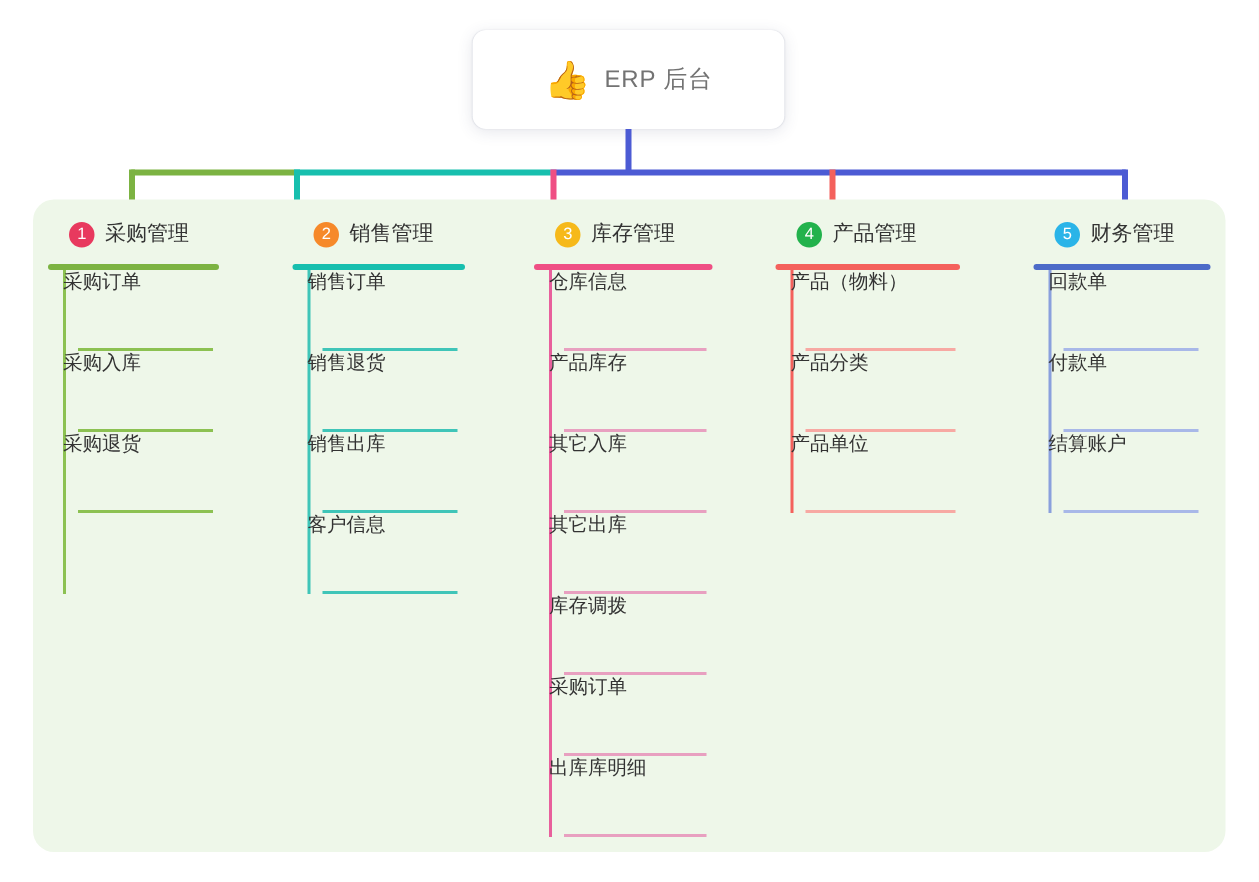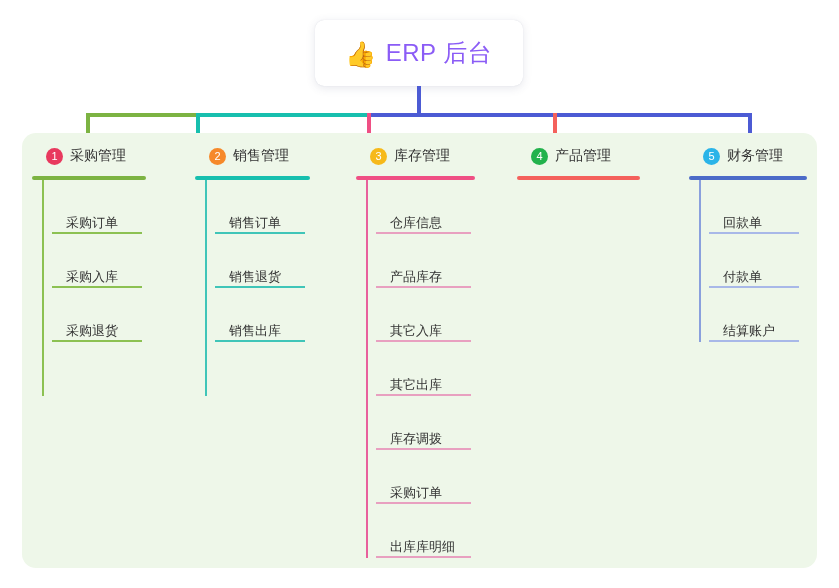--- a/index.html
+++ b/index.html
@@ -34,22 +34,22 @@
     justify-content: center;
     gap: 9px;
   }
   .root-emoji {
     font-size: 25px;
     line-height: 1;
     display: inline-block;
     transform: translateY(1px);
   }
   .root-title {
-    font-size: 24px;
-    color: #8b5cf6;
+    font-size: 16px;
+    color: #737373;
     letter-spacing: 0.5px;
     white-space: nowrap;
   }
 
   
   .trunk {
     position: absolute;
     left: 417px;
     top: 86px;
     width: 4px;
@@ -131,22 +131,20 @@
     position: absolute;
     left: 10px;
     top: 0;
     width: 2px;
   }
   .item {
     position: relative;
     height: 54px;
     box-sizing: border-box;
     display: flex;
-    align-items: flex-end;
-    padding-left: 24px;
     padding-bottom: 3px;
   }
   .item-label {
     font-size: 13px;
     color: #333333;
     white-space: nowrap;
     line-height: 16px;
   }
   .item-rule {
     position: absolute;
@@ -220,20 +218,24 @@
           <div class="item-rule" style="background: rgb(63, 197, 184); width: 90px;"></div>
         </div>
         <div class="item">
           <span class="item-label">销售退货</span>
           <div class="item-rule" style="background: rgb(63, 197, 184); width: 90px;"></div>
         </div>
         <div class="item">
           <span class="item-label">销售出库</span>
           <div class="item-rule" style="background: rgb(63, 197, 184); width: 90px;"></div>
         </div>
+        <div class="item">
+          <span class="item-label">客户信息</span>
+          <div class="item-rule" style="background: rgb(63, 197, 184); width: 90px;"></div>
+        </div>
       </div>
   </div>
 
   <div class="col" id="col-3">
     <div class="col-head">
       <span class="badge" style="background: rgb(246, 185, 26);">3</span>
       <span class="head-label">库存管理</span>
     </div>
     <div class="head-rule" style="background: rgb(239, 79, 132); width: 119px;"></div>
     <div class="items">
@@ -268,20 +270,35 @@
         </div>
       </div>
   </div>
 
   <div class="col" id="col-4">
     <div class="col-head">
       <span class="badge" style="background: rgb(34, 178, 76);">4</span>
       <span class="head-label">产品管理</span>
     </div>
     <div class="head-rule" style="background: rgb(244, 97, 92); width: 123px;"></div>
+    <div class="items">
+      <div class="stem" style="background: rgb(244, 97, 92); height: 162px;"></div>
+    <div class="item">
+          <span class="item-label">产品（物料）</span>
+          <div class="item-rule" style="background: rgb(247, 169, 163); width: 100px;"></div>
+        </div>
+        <div class="item">
+          <span class="item-label">产品分类</span>
+          <div class="item-rule" style="background: rgb(247, 169, 163); width: 100px;"></div>
+        </div>
+        <div class="item">
+          <span class="item-label">产品单位</span>
+          <div class="item-rule" style="background: rgb(247, 169, 163); width: 100px;"></div>
+        </div>
+      </div>
   </div>
 
   <div class="col" id="col-5">
     <div class="col-head">
       <span class="badge" style="background: rgb(42, 180, 232);">5</span>
       <span class="head-label">财务管理</span>
     </div>
     <div class="head-rule" style="background: rgb(76, 107, 200); width: 118px;"></div>
     <div class="items">
       <div class="stem" style="background: rgb(138, 160, 221); height: 162px;"></div>

